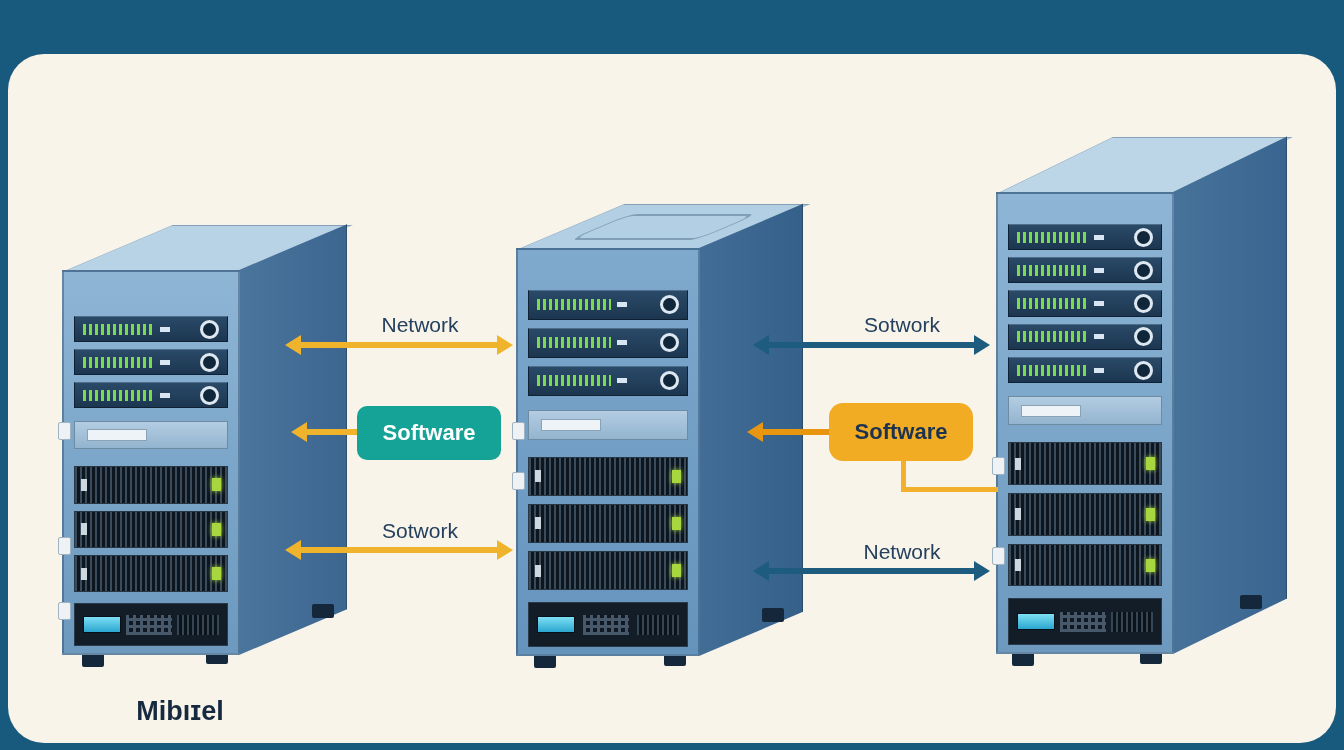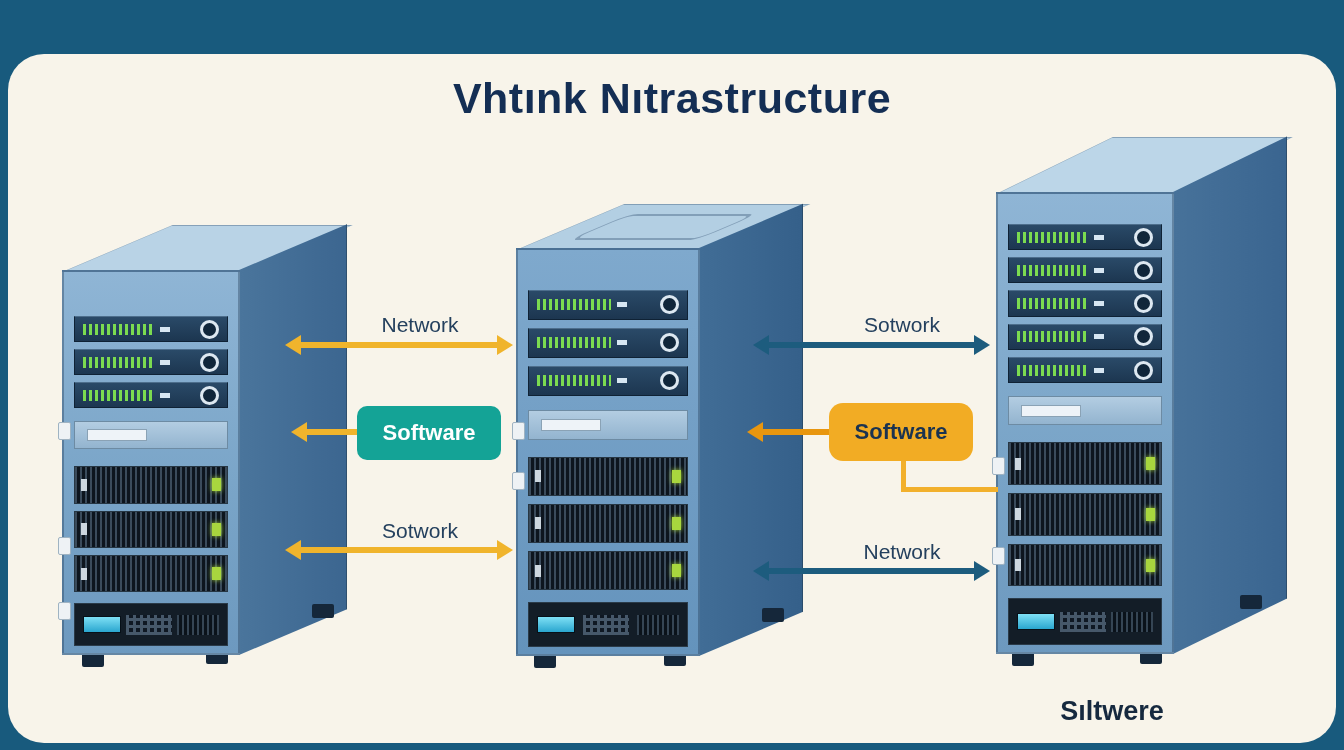--- a/index.html
+++ b/index.html
@@ -89,21 +89,20 @@
 
   .conn-label{position:absolute;width:160px;text-align:center;font-size:21px;color:#24405e;z-index:5;}
   .caption{position:absolute;width:200px;text-align:center;font-size:27px;font-weight:700;color:#16293f;z-index:5;}
 </style>
 </head>
 <body>
 
 <div class="stage">
   <div class="panel"></div>
 
-  <h1 class="title">Vhtınk Nıtrastructure</h1>
 
   <div>
     <div class="rack-top rack1-top"></div>
     <div class="rack-side rack1-side"></div>
     <div class="rack-front rack1-front">
       <div class="unit led">
           <span class="pixels"></span>
           <span class="pixels2"></span>
           <span class="ring"></span>
         </div>
@@ -287,14 +286,14 @@
   <div class="elbow" style="left:901px;top:460px;width:5px;height:32px"></div>
   <div class="elbow" style="left:901px;top:487px;width:97px;height:5px"></div>
 
   <div class="conn-label" style="left:822px;top:540px">Network</div>
   <div class="arrow teal" style="left:753px;top:557px;width:237px">
     <span class="head hl"></span>
       <span class="shaft"></span>
       <span class="head hr"></span>
   </div>
 
-  <div class="caption" style="left:1012px;top:696px">Sıltwere</div>
+  <div class="caption" style="left:80px;top:696px">Mibıɪel</div>
 </div>
 
 </body></html>

